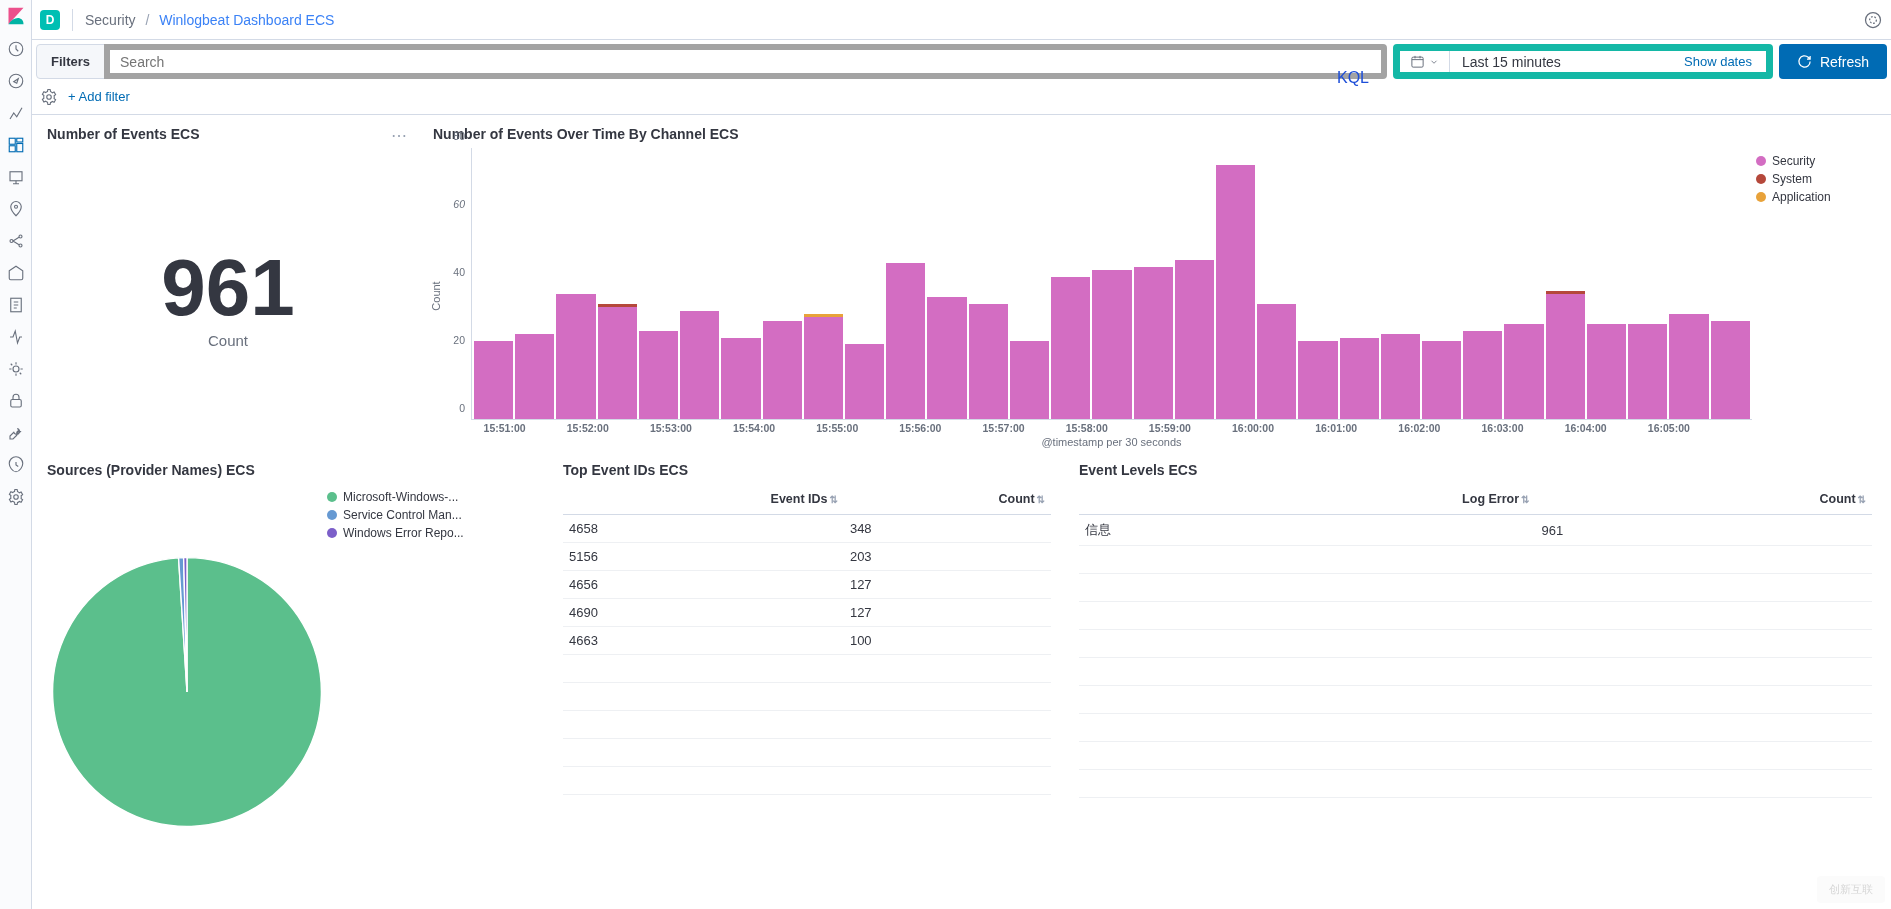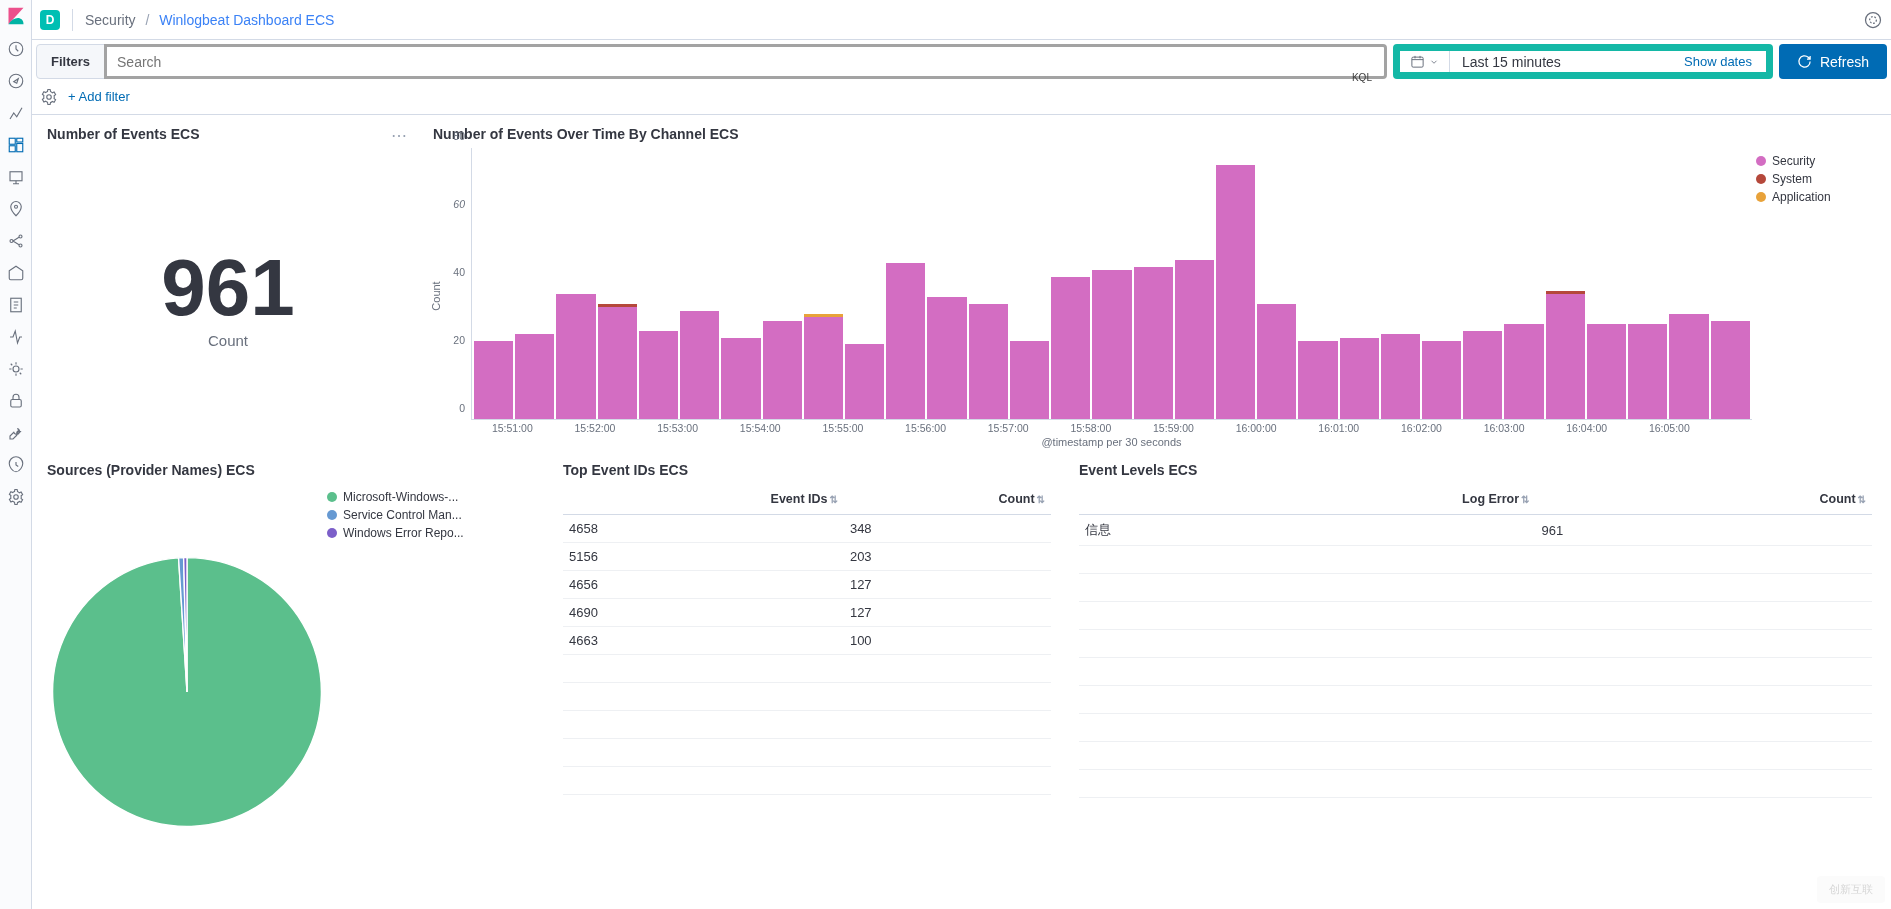--- a/index.html
+++ b/index.html
@@ -15,23 +15,23 @@
 .space-badge { width:20px; height:20px; background:#00bfb3; border-radius:4px; color:#fff; font-size:12px; font-weight:700; display:flex; align-items:center; justify-content:center; margin-right:12px; }
 .breadcrumb { font-size:14px; }
 .breadcrumb .bc-root { color:#69707d; text-decoration:none; }
 .breadcrumb .bc-sep { color:#98a2b3; margin:0 6px; }
 .breadcrumb .bc-cur { color:#3b82f6; }
 .topbar .spacer { flex:1; }
 .help-icon { width:20px; height:20px; color:#69707d; cursor:pointer;}
 
 .querybar { height:35px; display:flex; align-items:stretch; padding:0 4px; gap:6px; margin-top:4px;}
 .filters-btn { border:1px solid #d3dae6; border-radius:4px 0 0 4px; padding:0 14px; display:flex; align-items:center; font-weight:600; font-size:13px; background:#f5f7fa; }
-.search-wrap { flex:1; border:3px solid #a3a3a3; border-radius:0 4px 4px 0; display:flex; align-items:center; margin-left:-7px;}
+.search-wrap { flex:1; border:6px solid #a3a3a3; border-radius:0 4px 4px 0; display:flex; align-items:center; margin-left:-7px;}
 .search-input { flex:1; border:none; outline:none; padding:0 10px; font-size:14px; }
-.kql { color:#404040; font-size:10px; padding:0 12px; cursor:pointer;margin-top:32px; }
+.kql { color:#1d4ed8; font-size:16px; padding:0 12px; cursor:pointer;margin-top:32px; }
 .datepick { border:7px solid #14b8a6; border-radius:4px; display:flex; align-items:center; min-width:380px;}
 .cal-btn { padding:0 10px; border-right:1px solid #d3dae6; height:100%; display:flex; align-items:center; color:#69707d; cursor:pointer; gap:4px;}
 .timerange { padding:0 12px; flex:1; font-size:14px;}
 .showdates { color:#006bb4; font-size:13px; padding:0 14px; cursor:pointer;}
 .refresh-btn { background:#006bb4; color:#fff; border:none; border-radius:4px; padding:0 18px; display:flex; align-items:center; gap:8px; font-size:14px; font-weight:500; cursor:pointer;}
 
 .filterrow { height:36px; border-bottom:1px solid #d3dae6; display:flex; align-items:center; padding:0 8px; gap:10px;}
 .gear-icon { width:18px; height:18px; color:#69707d; cursor:pointer;}
 .add-filter { color:#006bb4; font-size:13px; cursor:pointer; background:none; border:none;}
 
@@ -48,21 +48,21 @@
 .chart-plot { flex:1; position:relative; margin-left:10px;}
 .legend { width:120px; font-size:12px; padding-top:6px;}
 .legend-item { display:flex; align-items:center; gap:6px; margin-bottom:4px; cursor:pointer;}
 .legend-dot { width:10px; height:10px; border-radius:50%;}
 .yaxis { position:absolute; left:-4px; top:0; bottom:24px; width:28px;}
 .ytick { position:absolute; right:2px; font-size:10.5px; color:#69707d; transform:translateY(-50%);}
 .ylabel { position:absolute; left:-22px; top:50%; transform:translateY(-50%) rotate(-90deg); font-size:11px; color:#69707d;}
 .bars { position:absolute; left:28px; right:4px; top:0; bottom:24px; border-left:1px solid #d3dae6; border-bottom:1px solid #d3dae6; display:flex; align-items:flex-end; gap:2px; padding:0 2px;}
 .bar { flex:1; background:#d36dc2; position:relative;}
 .bar .cap { position:absolute; top:-3px; left:0; right:0; height:3px;}
-.xaxis { position:absolute; left:28px; right:4px; bottom:10px; height:12px;}
+.xaxis { position:absolute; left:20px; right:4px; bottom:10px; height:12px;font-weight:bold;}
 .xtick { position:absolute; font-size:10.5px; color:#69707d; transform:translateX(-50%);}
 .xlabel { position:absolute; left:28px; right:4px; bottom:-4px; text-align:center; font-size:11px; color:#69707d;}
 
 .bottom { grid-column:1 / 3; display:grid; grid-template-columns:510px 510px 1fr; gap:6px;}
 .pie-wrap { display:flex; height:calc(100% - 20px);}
 .pie-svg { width:280px; height:280px; margin:auto 0;}
 .pie-legend { font-size:12px; padding-top:6px;}
 .tbl { width:100%; border-collapse:collapse; font-size:13px;}
 .tbl th { text-align:right; font-weight:700; font-size:12.5px; padding:8px 6px; border-bottom:1px solid #d3dae6;}
 .tbl th .sort { color:#98a2b3; font-size:10px; margin-left:2px;}

